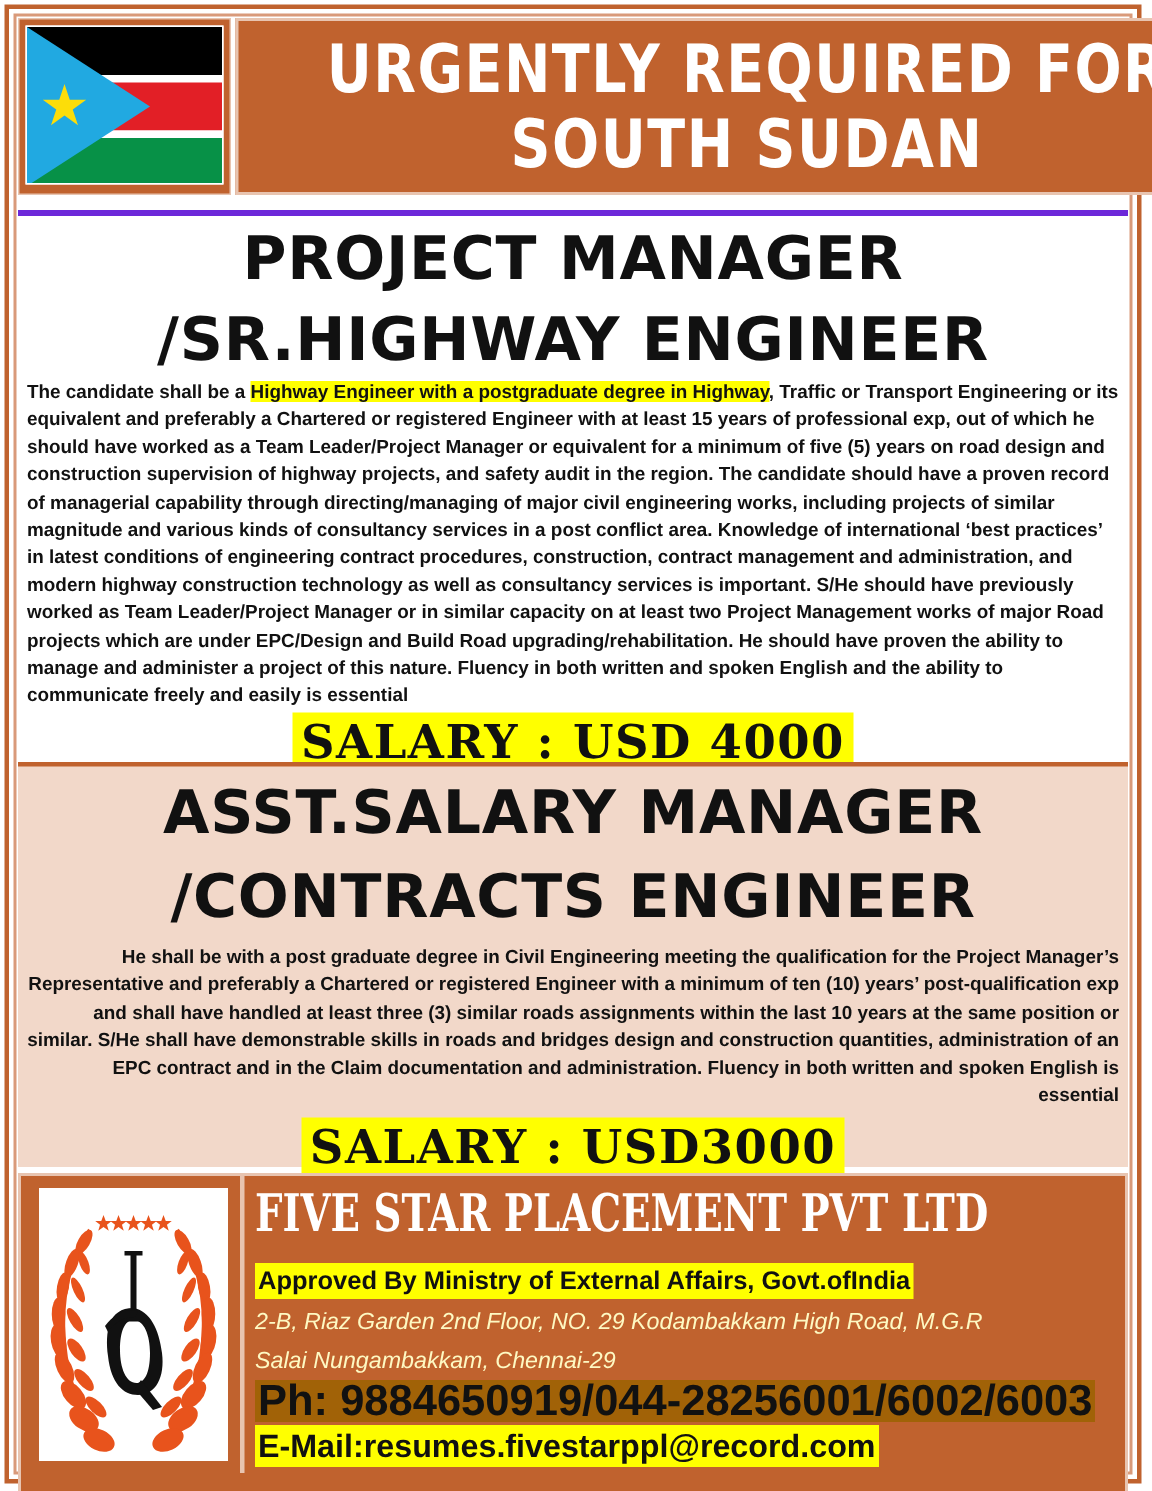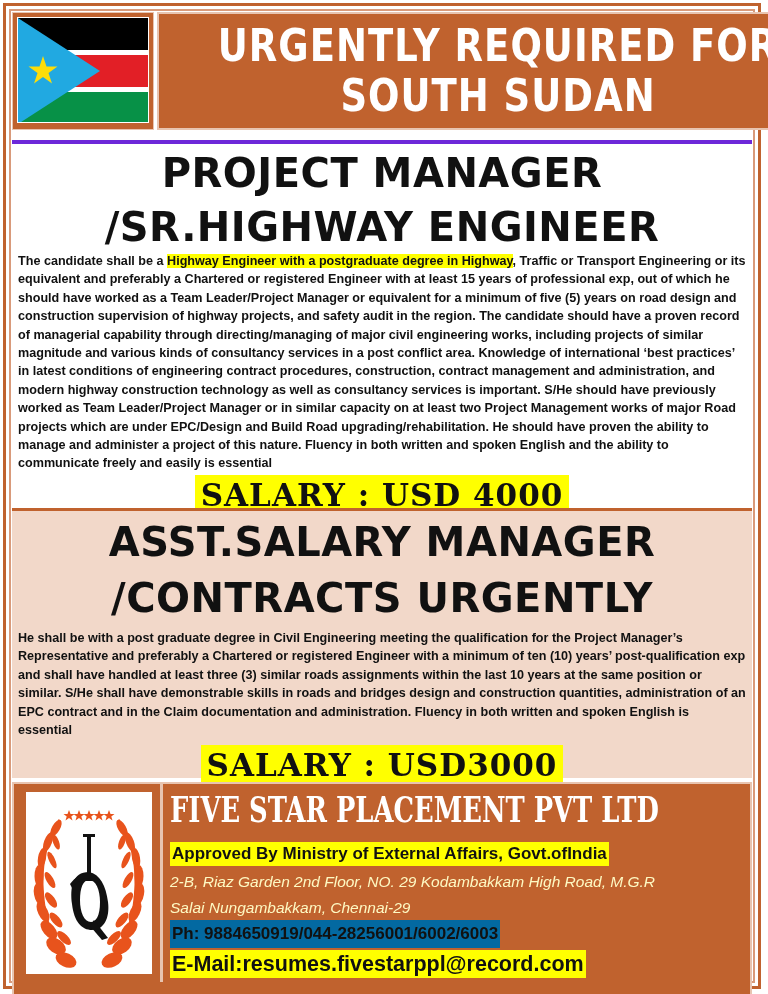--- a/index.html
+++ b/index.html
@@ -66,21 +66,21 @@
     font-size: 31px; line-height: 40px; padding: 0 6px; letter-spacing: 1px;
   }
   .job1 .salary-wrap { margin-top: 2px; }
 
   
   .job2 {
     position: absolute; left: 12px; top: 508px; width: 740px; height: 270px;
     background: #f2d8c9; border-top: 3px solid #c0622e;
   }
   .job2 .job-title { margin-top: 6px; }
-  .job2 .desc { margin-top: 6px; }
+  .job2 .desc { margin-top: 6px; text-align: right; }
   .job2 .salary-wrap { margin-top: 6px; }
 
   
   .footer {
     position: absolute; left: 12px; top: 782px; width: 740px; height: 228px;
     background: #c0622e; border: 2px solid #e8c4b0;
   }
   .logo-box {
     position: absolute; left: 12px; top: 8px; width: 126px; height: 182px;
     background: #ffffff;
@@ -100,22 +100,22 @@
   .approved {
     top: 58px; background: #ffff00; color: #111111; font-weight: bold;
     font-family: "Liberation Sans", sans-serif; font-size: 17px; line-height: 24px; padding: 0 2px;
   }
   .address {
     color: #fef9c3; font-family: "Liberation Sans", sans-serif; font-size: 15.5px; line-height: 24px; font-style: italic;
   }
   .addr1 { top: 86px; }
   .addr2 { top: 112px; }
   .phone {
-    top: 136px; background: #0369a1; color: #111111; font-weight: bold;
-    font-family: "Liberation Sans", sans-serif; font-size: 17px; line-height: 28px; padding: 0 2px;
+    top: 136px; background: #a16207; color: #111111; font-weight: bold;
+    font-family: "Liberation Sans", sans-serif; font-size: 29px; line-height: 28px; padding: 0 2px;
   }
   .email {
     top: 166px; background: #ffff00; color: #111111; font-weight: bold;
     font-family: "Liberation Sans", sans-serif; font-size: 21.5px; line-height: 28px; padding: 0 2px;
   }
 </style>
 </head>
 <body>
 
 <div class="frame">
@@ -148,21 +148,21 @@
   <div class="desc">
     <span>The candidate shall be a </span><span class="hl">Highway Engineer with a postgraduate degree in Highway</span><span>, Traffic or Transport Engineering or its equivalent and preferably a Chartered or registered Engineer with at least 15 years of professional exp, out of which he should have worked as a Team Leader/Project Manager or equivalent for a minimum of five (5) years on road design and construction supervision of highway projects, and safety audit in the region. The candidate should have a proven record of managerial capability through directing/managing of major civil engineering works, including projects of similar magnitude and various kinds of consultancy services in a post conflict area. Knowledge of international ‘best practices’ in latest conditions of engineering contract procedures, construction, contract management and administration, and modern highway construction technology as well as consultancy services is important. S/He should have previously worked as Team Leader/Project Manager or in similar capacity on at least two Project Management works of major Road projects which are under EPC/Design and Build Road upgrading/rehabilitation. He should have proven the ability to manage and administer a project of this nature. Fluency in both written and spoken English and the ability to communicate freely and easily is essential</span>
   </div>
   <div class="salary-wrap">
     <span class="salary">SALARY : USD 4000</span>
   </div>
 </div>
 
 <div class="job2">
   <div class="job-title">ASST.SALARY MANAGER</div>
-  <div class="job-title">/CONTRACTS URGENTLY</div>
+  <div class="job-title">/CONTRACTS ENGINEER</div>
   <div class="desc">He shall be with a post graduate degree in Civil Engineering meeting the qualification for the Project Manager’s Representative and preferably a Chartered or registered Engineer with a minimum of ten (10) years’ post-qualification exp  and shall have handled at least three (3) similar roads assignments within the last 10 years at the same position or similar. S/He shall have demonstrable skills in roads and bridges design and construction quantities, administration of an EPC contract and in the Claim documentation and administration. Fluency in both written and spoken English is essential</div>
   <div class="salary-wrap">
     <span class="salary">SALARY : USD3000</span>
   </div>
 </div>
 
 <div class="footer">
   <div class="logo-box">
     <svg viewBox="0 0 126 182">
 

